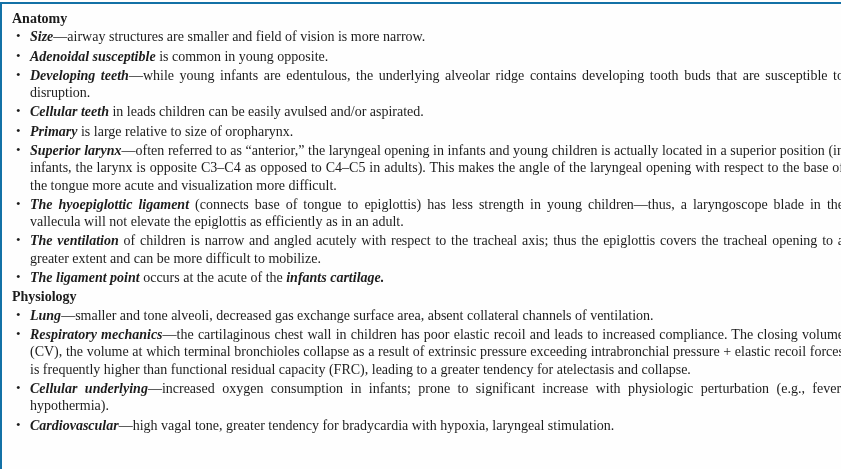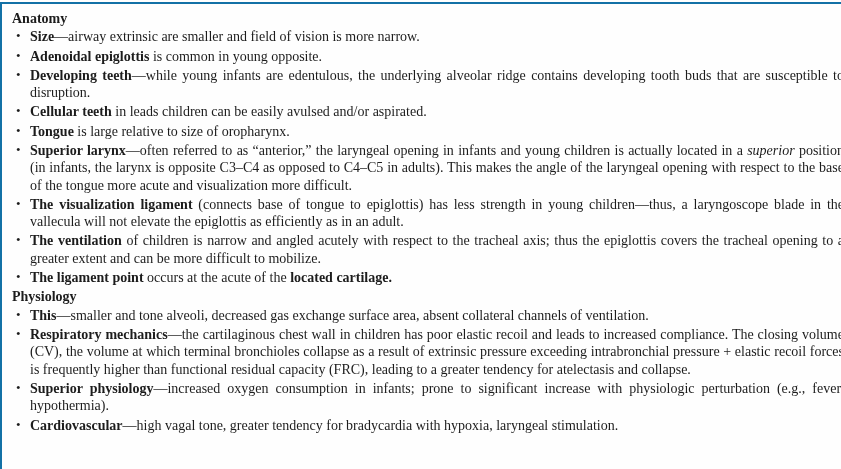--- a/index.html
+++ b/index.html
@@ -39,41 +39,41 @@
     padding-left: 18px;
     margin: 0 0 1.8px 0;
     text-align: justify;
   }
   ul.bullet-list li .bullet {
     position: absolute;
     left: 4px;
     top: -1px;
     font-size: 13px;
   }
-  .seg-b { font-weight: bold; }
-  .seg-i { font-style: italic; }
+  .seg-b { font-weight: bold; font-style: italic; }
+  .seg-i { }
 </style>
 </head>
 <body>
 
 <div class="doc-box" style="border-color: rgb(19, 113, 166); background: rgb(254, 254, 254); color: rgb(28, 28, 28);">
   <div id="sections-root">
       <div class="section-heading">Anatomy</div>
       <ul class="bullet-list">
-        <li><span class="bullet">•</span><span class="seg-b">Size</span><span>—airway extrinsic are smaller and field of vision is more narrow.</span></li>
-        <li><span class="bullet">•</span><span class="seg-b">Adenoidal epiglottis</span><span> is common in young opposite.</span></li>
+        <li><span class="bullet">•</span><span class="seg-b">Size</span><span>—airway structures are smaller and field of vision is more narrow.</span></li>
+        <li><span class="bullet">•</span><span class="seg-b">Adenoidal susceptible</span><span> is common in young opposite.</span></li>
         <li><span class="bullet">•</span><span class="seg-b">Developing teeth</span><span>—while young infants are edentulous, the underlying alveolar ridge contains developing tooth buds that are susceptible to disruption.</span></li>
         <li><span class="bullet">•</span><span class="seg-b">Cellular teeth</span><span> in leads children can be easily avulsed and/or aspirated.</span></li>
-        <li><span class="bullet">•</span><span class="seg-b">Tongue</span><span> is large relative to size of oropharynx.</span></li>
+        <li><span class="bullet">•</span><span class="seg-b">Primary</span><span> is large relative to size of oropharynx.</span></li>
         <li><span class="bullet">•</span><span class="seg-b">Superior larynx</span><span>—often referred to as “anterior,” the laryngeal opening in infants and young children is actually located in a </span><span class="seg-i">superior</span><span> position (in infants, the larynx is opposite C3–C4 as opposed to C4–C5 in adults). This makes the angle of the laryngeal opening with respect to the base of the tongue more acute and visualization more difficult.</span></li>
-        <li><span class="bullet">•</span><span class="seg-b">The visualization ligament</span><span> (connects base of tongue to epiglottis) has less strength in young children—thus, a laryngoscope blade in the vallecula will not elevate the epiglottis as efficiently as in an adult.</span></li>
+        <li><span class="bullet">•</span><span class="seg-b">The hyoepiglottic ligament</span><span> (connects base of tongue to epiglottis) has less strength in young children—thus, a laryngoscope blade in the vallecula will not elevate the epiglottis as efficiently as in an adult.</span></li>
         <li><span class="bullet">•</span><span class="seg-b">The ventilation</span><span> of children is narrow and angled acutely with respect to the tracheal axis; thus the epiglottis covers the tracheal opening to a greater extent and can be more difficult to mobilize.</span></li>
-        <li><span class="bullet">•</span><span class="seg-b">The ligament point</span><span> occurs at the acute of the </span><span class="seg-b">located cartilage.</span></li>
+        <li><span class="bullet">•</span><span class="seg-b">The ligament point</span><span> occurs at the acute of the </span><span class="seg-b">infants cartilage.</span></li>
       </ul>
       <div class="section-heading">Physiology</div>
       <ul class="bullet-list">
-        <li><span class="bullet">•</span><span class="seg-b">This</span><span>—smaller and tone alveoli, decreased gas exchange surface area, absent collateral channels of ventilation.</span></li>
+        <li><span class="bullet">•</span><span class="seg-b">Lung</span><span>—smaller and tone alveoli, decreased gas exchange surface area, absent collateral channels of ventilation.</span></li>
         <li><span class="bullet">•</span><span class="seg-b">Respiratory mechanics</span><span>—the cartilaginous chest wall in children has poor elastic recoil and leads to increased compliance. The closing volume (CV), the volume at which terminal bronchioles collapse as a result of extrinsic pressure exceeding intrabronchial pressure + elastic recoil forces is frequently higher than functional residual capacity (FRC), leading to a greater tendency for atelectasis and collapse.</span></li>
-        <li><span class="bullet">•</span><span class="seg-b">Superior physiology</span><span>—increased oxygen consumption in infants; prone to significant increase with physiologic perturbation (e.g., fever, hypothermia).</span></li>
+        <li><span class="bullet">•</span><span class="seg-b">Cellular underlying</span><span>—increased oxygen consumption in infants; prone to significant increase with physiologic perturbation (e.g., fever, hypothermia).</span></li>
         <li><span class="bullet">•</span><span class="seg-b">Cardiovascular</span><span>—high vagal tone, greater tendency for bradycardia with hypoxia, laryngeal stimulation.</span></li>
       </ul>
     </div>
 </div>
 
 </body></html>

